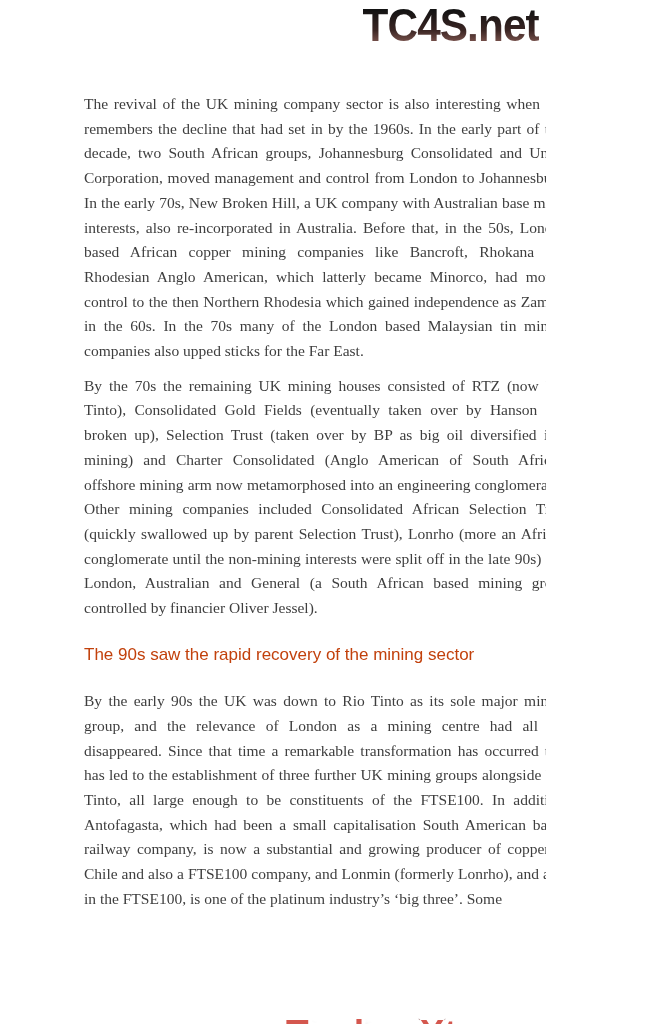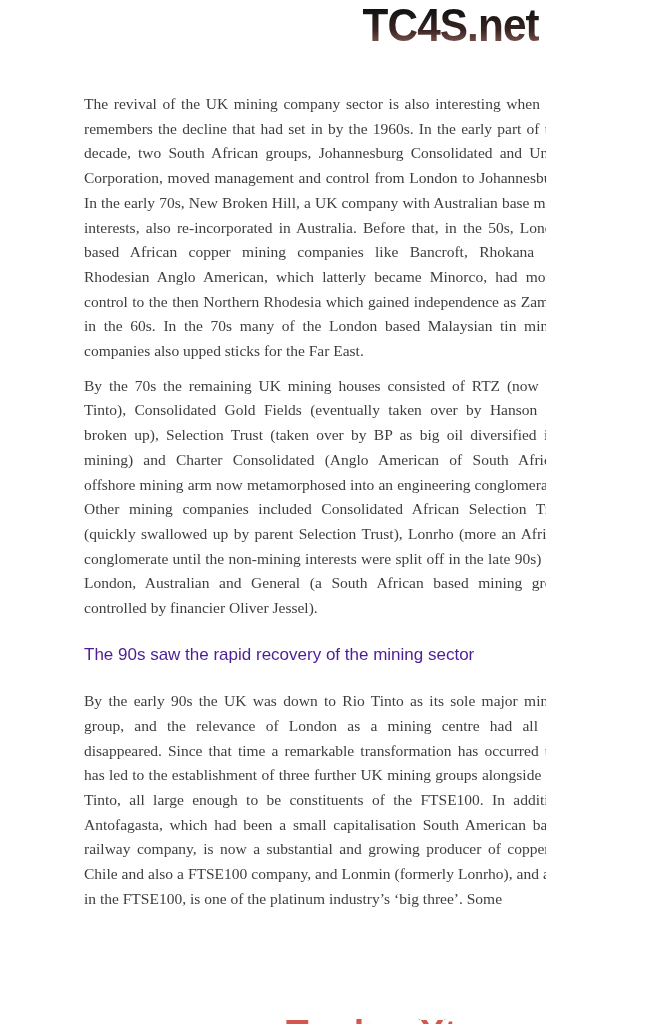--- a/index.html
+++ b/index.html
@@ -62,21 +62,21 @@
     font-size: 15.5px;
     line-height: 24.7px;
     color: #3e3e3e;
     text-align: justify;
   }
   .text-block p { margin: 0 16px 10px 0; }
   .section-heading {
     font-family: "Liberation Sans", sans-serif;
     font-size: 17px;
     font-weight: 400;
-    color: #4c1d95;
+    color: #c2410c;
     text-align: left;
     margin: 24px 0 24px 0;
     line-height: 1.2;
   }
 
   
   .watermark {
     position: absolute;
     left: 186px;
     top: 493px;

